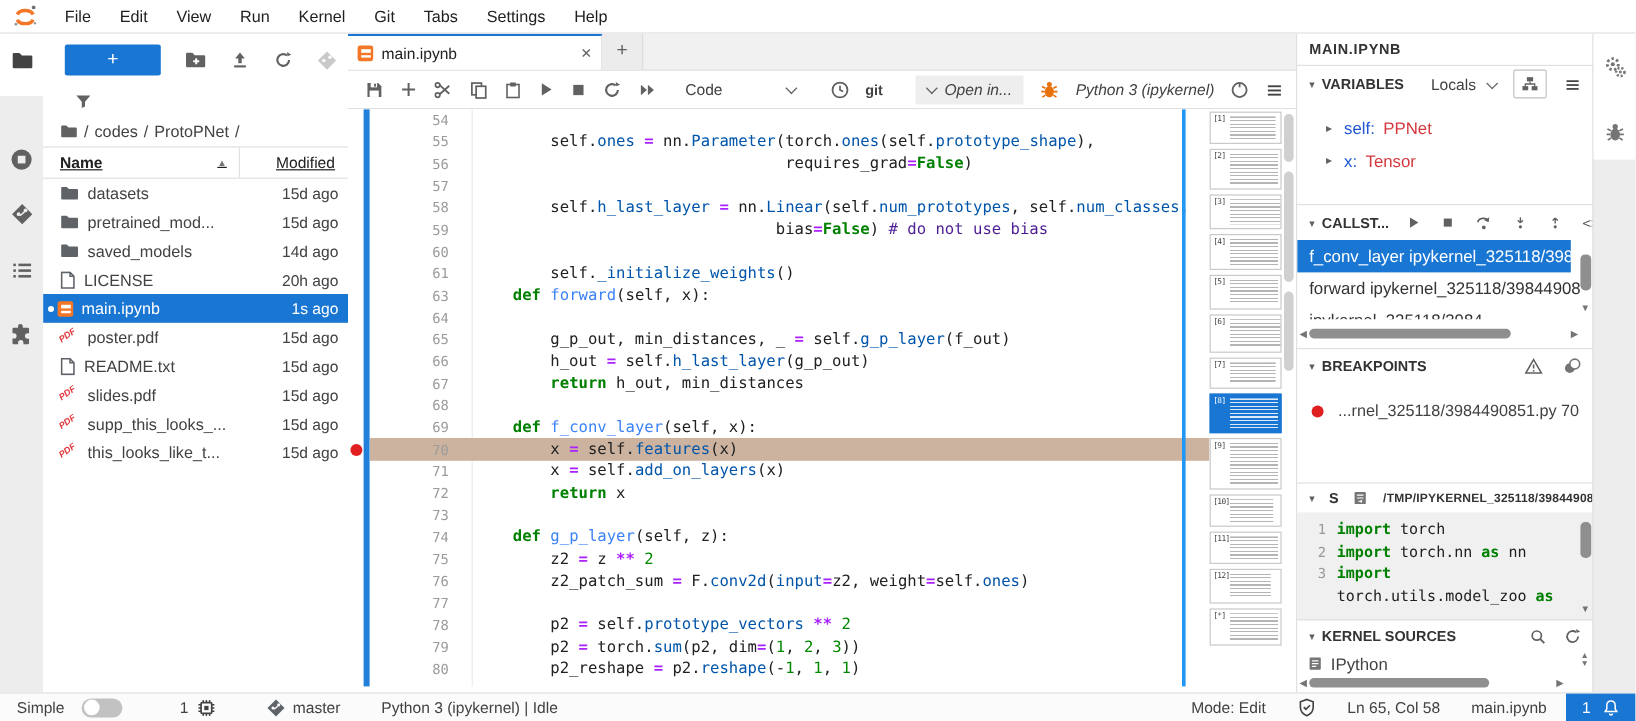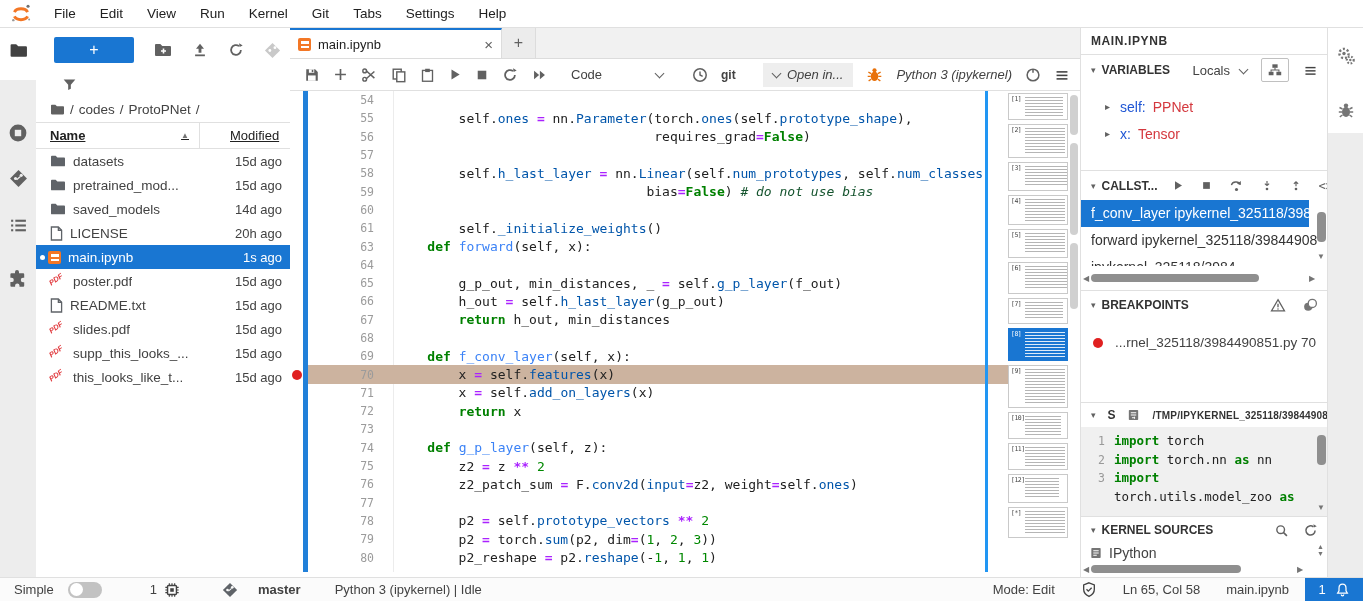--- a/index.html
+++ b/index.html
@@ -68,21 +68,21 @@
   #vscroll-code{position:absolute;left:695px;top:0;width:3px;height:481px;background:#2196f3;}
   #code-lines{position:relative;}
   .code-line{display:flex;height:18.3px;align-items:center;}
   .code-line.hl{background:linear-gradient(to right,transparent 18px,#ccb39f 18px);}
   .bp-col{width:13px;display:flex;align-items:center;justify-content:center;}
   .bp-dot{width:10px;height:10px;border-radius:50%;background:#e02020;}
   .lnum{margin-left:5px;width:80px;box-sizing:border-box;padding-right:14px;text-align:right;
         font-family:"DejaVu Sans Mono",monospace;font-size:11.5px;color:#9b9b9b;}
   .lcode{font-family:"DejaVu Sans Mono",monospace;font-size:13px;white-space:pre;padding-left:8px;}
   .tv{color:#212121}.tk{color:#008000;font-weight:bold}.td{color:#3b82f6}.tp{color:#0055aa}
-  .to{color:#aa22ff;font-weight:bold}.tn{color:#008800}.tc{color:#14532d;font-style:italic}
+  .to{color:#aa22ff;font-weight:bold}.tn{color:#008800}.tc{color:#4c1d95;}
 
   
   #minimap{width:60px;padding-top:2px;box-sizing:border-box;}
   .mini{position:relative;border:1px solid #c9c9c9;background:#fff;margin-bottom:4px;box-sizing:border-box;}
   .mini .mlabel{position:absolute;left:2px;top:1px;font-family:"DejaVu Sans Mono",monospace;font-size:6.5px;color:#444;letter-spacing:-0.5px;}
   .mini .mtext{position:absolute;left:16px;top:3px;bottom:3px;
         background:repeating-linear-gradient(to bottom,#b5b5b5 0 1px,transparent 1px 3px);}
   .mini.active{background:#1976d2;border-color:#1976d2;}
   .mini.active .mlabel{color:#fff;}
   .mini.active .mtext{background:repeating-linear-gradient(to bottom,rgba(255,255,255,.85) 0 1px,transparent 1px 3px);}
@@ -140,21 +140,21 @@
 
   
   #statusbar{position:absolute;left:0;bottom:0;width:1363px;height:23px;border-top:1px solid #e0e0e0;background:#fbfbfb;
              display:flex;align-items:center;font-size:13px;color:#424242;}
   #sb-simple{margin-left:14px;}
   #toggle{margin-left:14px;width:34px;height:16px;border-radius:9px;background:#c2c2c2;position:relative;}
   #toggle .knob{position:absolute;left:2px;top:1.5px;width:13px;height:13px;border-radius:50%;background:#fff;}
   #sb-count{margin-left:48px;}
   #sb-chip{margin-left:7px;}
   #sb-branch-icon{margin-left:42px;}
-  #sb-branch{margin-left:20px;font-weight:bold;}
+  #sb-branch{margin-left:6px;}
   #sb-kernel{margin-left:34px;}
   #sb-right{margin-left:auto;display:flex;align-items:center;}
   #sb-mode{margin-right:26px;}
   #sb-shield{margin-right:26px;}
   #sb-pos{margin-right:26px;}
   #sb-file{margin-right:16px;}
   #sb-notif{width:58px;height:23px;background:#1976d2;display:flex;align-items:center;justify-content:center;gap:9px;color:#fff;}
 </style>
 </head>
 <body>

